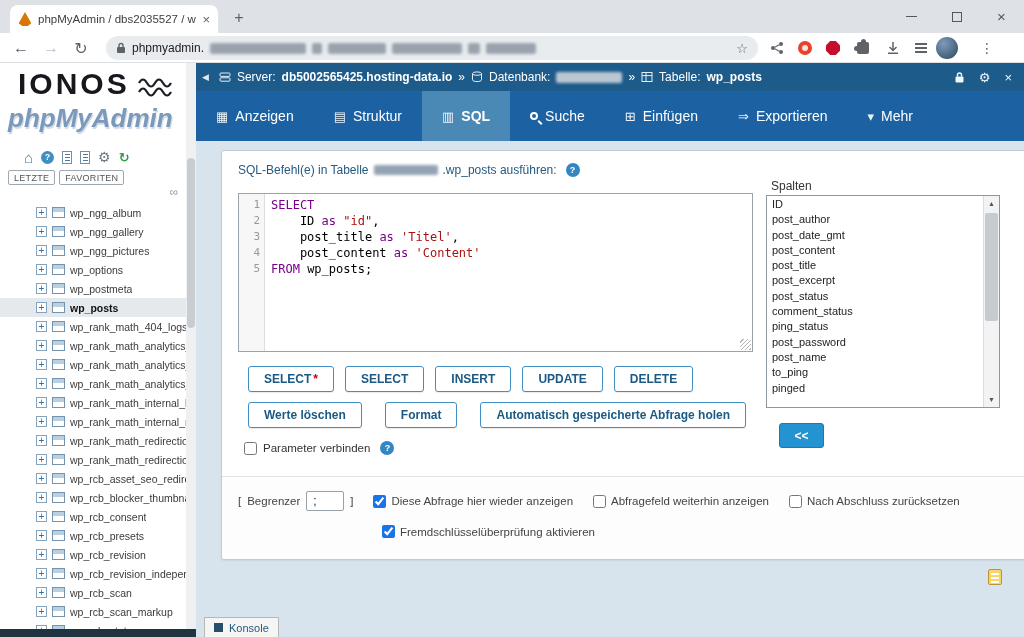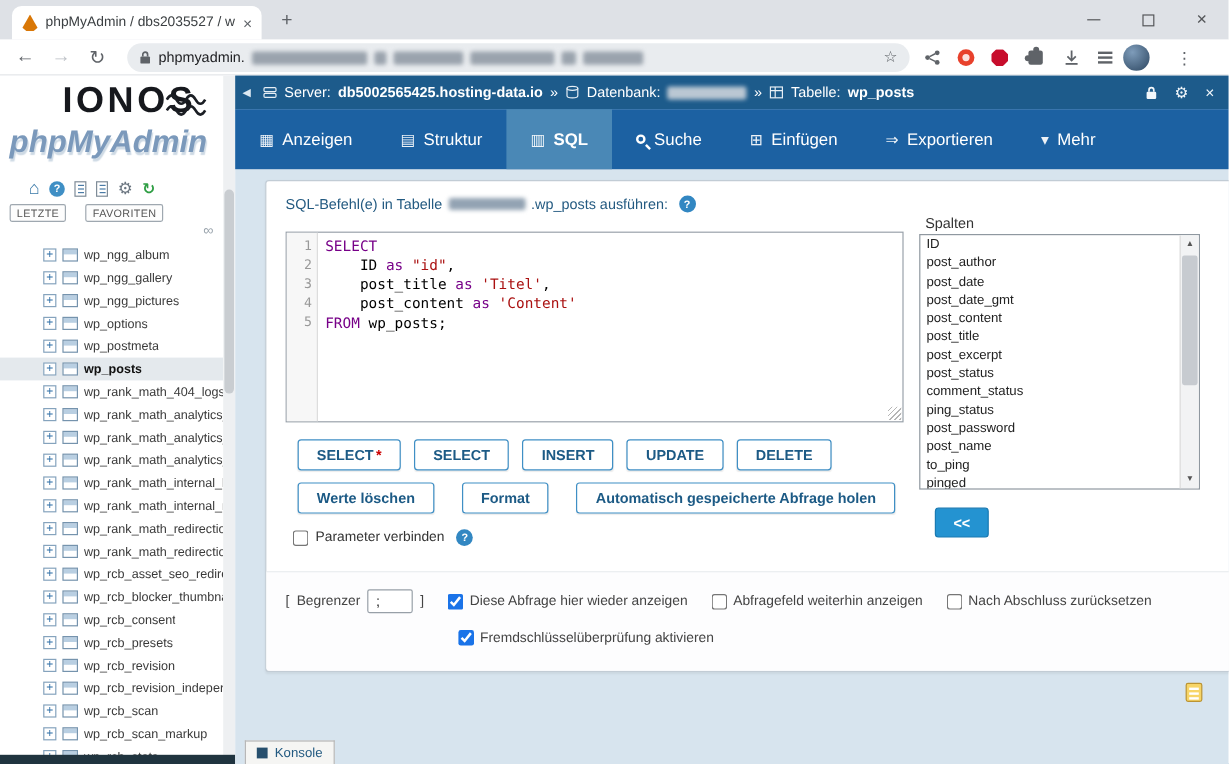--- a/index.html
+++ b/index.html
@@ -40,34 +40,34 @@
   .puzzle{width:12px;height:12px;background:#5f6368;border-radius:2px;position:relative;}
   .puzzle::before{content:"";position:absolute;left:3.5px;top:-3px;width:5px;height:5px;border-radius:50%;background:#5f6368;}
   .puzzle::after{content:"";position:absolute;left:-3px;top:3.5px;width:5px;height:5px;border-radius:50%;background:#5f6368;}
   .rlist{width:12px;height:10px;display:flex;flex-direction:column;justify-content:space-between;}
   .rlist i{height:1.6px;background:#5f6368;display:block;}
   .avatar{width:22px;height:22px;border-radius:50%;background:radial-gradient(circle at 35% 30%,#7e9cba,#2c4660);}
   .kebab{font-size:14px;color:#5f6368;}
 
   
   .sidebar{position:absolute;left:0;top:63px;width:196px;height:574px;background:#fff;overflow:hidden;}
-  .brand1{position:absolute;left:18px;top:4px;font-size:30px;font-weight:800;letter-spacing:3px;color:#16181d;margin-left:34px;}
+  .brand1{position:absolute;left:18px;top:4px;font-size:30px;font-weight:800;letter-spacing:3px;color:#16181d;}
   .waves{position:absolute;left:138px;top:14px;}
   .brand2{position:absolute;left:8px;top:40px;font-style:italic;font-weight:bold;font-size:26px;color:#7b99bb;
           text-shadow:1px 2px 1px #cdd9e4;}
   .side-icons{position:absolute;left:24px;top:86px;display:flex;gap:8px;align-items:center;height:16px;}
   .si-home{font-size:15px;color:#3a79a8;line-height:1;}
   .si-help{width:13px;height:13px;border-radius:50%;background:#3f8fc5;color:#fff;font-size:9px;font-weight:bold;
            display:flex;align-items:center;justify-content:center;}
   .si-doc{width:10px;height:13px;background:#fff;border:1px solid #7f8c98;position:relative;}
   .si-doc::after{content:"";position:absolute;left:1.5px;top:2.5px;width:5px;height:1.2px;background:#4a7ba6;
                  box-shadow:0 3px 0 #4a7ba6,0 6px 0 #4a7ba6;}
   .si-gear{font-size:14px;color:#6b7680;line-height:1;}
   .si-refresh{font-size:13px;color:#2f9e44;font-weight:bold;line-height:1;}
-  .quick{position:absolute;top:107px;left:8px;display:flex;gap:16px;}
+  .quick{position:absolute;top:107px;left:8px;display:flex;gap:4px;}
   .qbox{height:15px;padding:0 5px;border:1px solid #9fa8b0;background:#fdfdfd;font-size:9px;color:#555;
         display:flex;align-items:center;border-radius:2px;letter-spacing:.3px;}
   .sync{position:absolute;right:18px;top:122px;color:#98a2ab;font-size:12px;}
   .tree{position:absolute;left:0;top:140px;right:10px;bottom:0;overflow:hidden;}
   .nav-row{height:19px;display:flex;align-items:center;padding-left:36px;gap:5px;white-space:nowrap;}
   .nav-row.selected{background:#e4e9ed;}
   .nav-row.selected .nav-label{font-weight:bold;color:#111;}
   .plus{width:11px;height:11px;border:1px solid #85a3bd;color:#2f6fa7;font-size:10px;line-height:9px;
         text-align:center;background:#fff;flex:none;}
   .tbl-ico{width:13px;height:11px;flex:none;border:1px solid #7593ad;background:
@@ -476,21 +476,20 @@
         <input type="checkbox" style="">
         <span>Parameter verbinden</span>
         <span class="helpc">?</span>
       </label>
 
       <div class="colhead">Spalten</div>
       <div class="collist">
         <div class="opts">
             <div class="opt">ID</div>
             <div class="opt">post_author</div>
-            <div class="opt">post_date</div>
             <div class="opt">post_date_gmt</div>
             <div class="opt">post_content</div>
             <div class="opt">post_title</div>
             <div class="opt">post_excerpt</div>
             <div class="opt">post_status</div>
             <div class="opt">comment_status</div>
             <div class="opt">ping_status</div>
             <div class="opt">post_password</div>
             <div class="opt">post_name</div>
             <div class="opt">to_ping</div>

